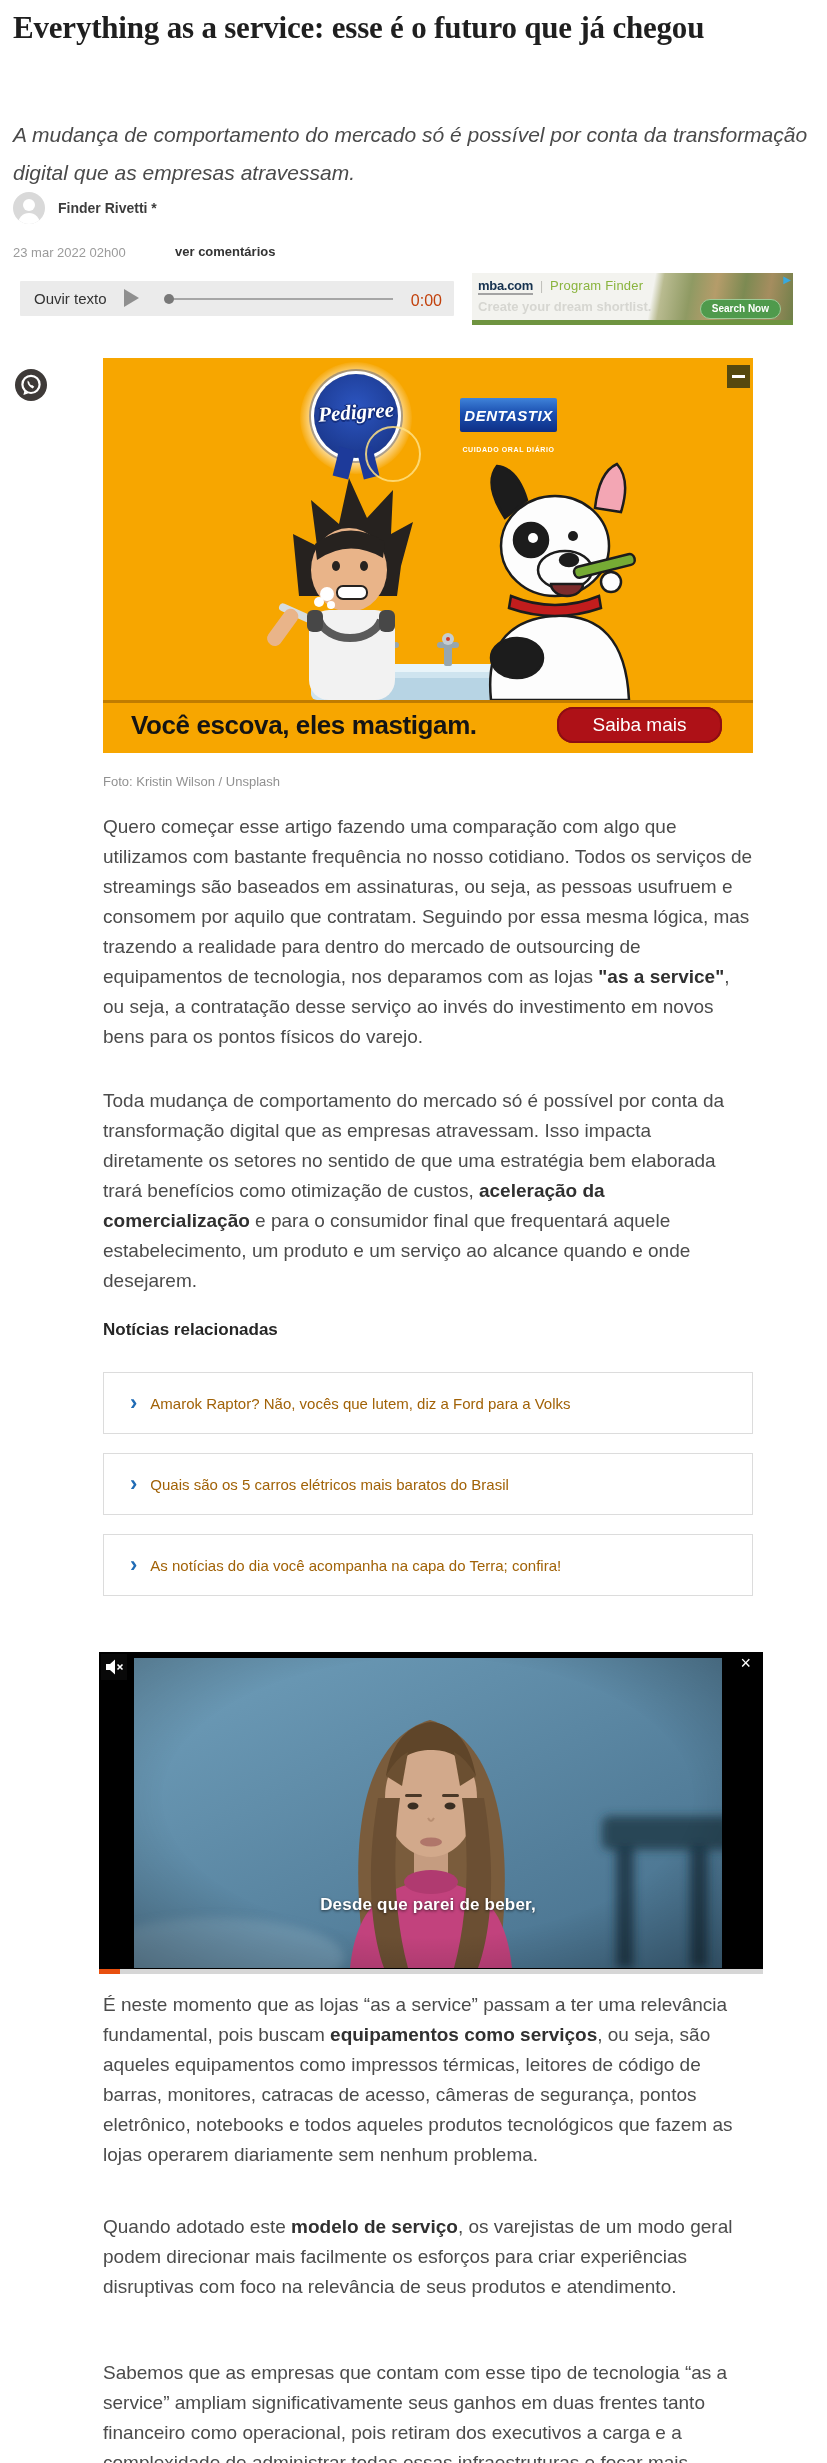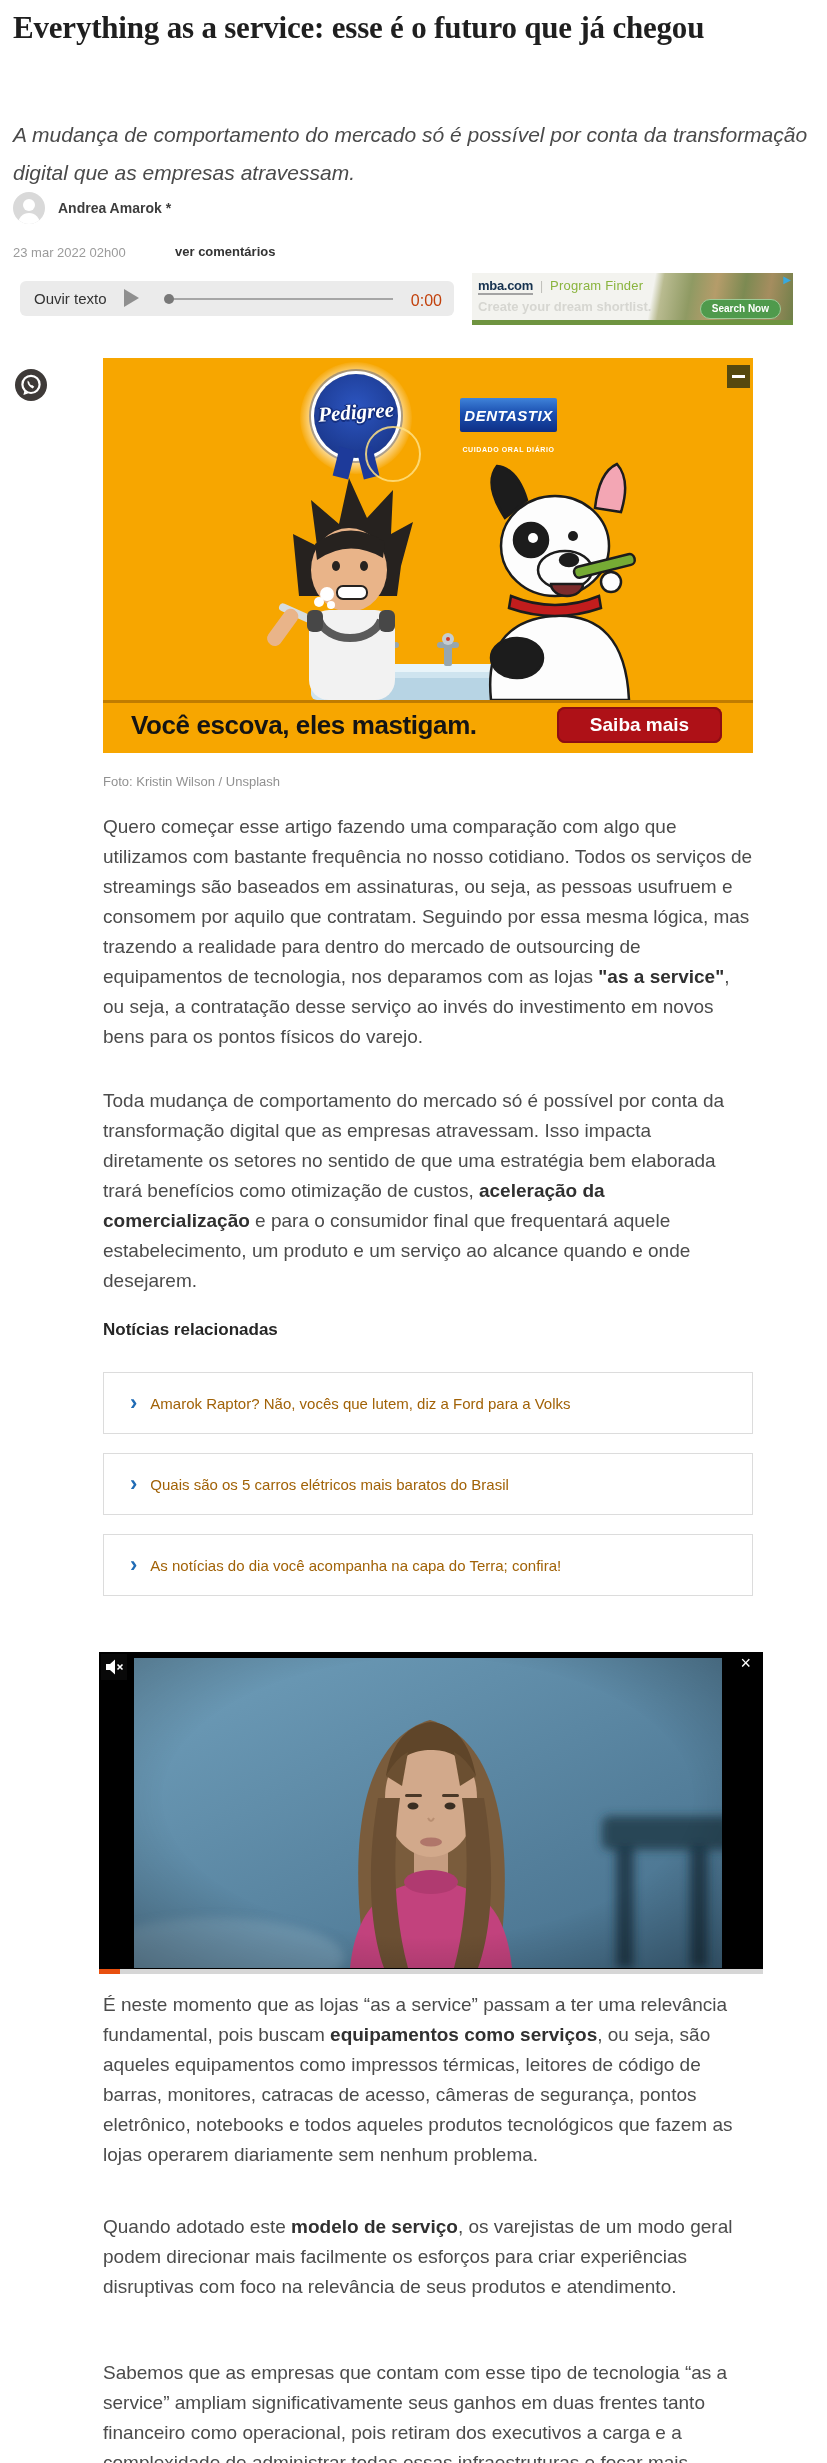--- a/index.html
+++ b/index.html
@@ -16,21 +16,21 @@
   .author-row{left:13px;top:192px;height:32px;display:flex;align-items:center}
   .avatar{width:32px;height:32px;border-radius:50%;background:#d9d9d9;position:relative;overflow:hidden;flex:0 0 32px}
   .avatar .a-head{position:absolute;left:10px;top:7px;width:12px;height:12px;border-radius:50%;background:#fff}
   .avatar .a-body{position:absolute;left:5px;top:21px;width:22px;height:13px;
                   border-radius:11px 11px 0 0;background:#fff}
   .author-name{margin-left:13px;font-weight:bold;font-size:14px;color:#3d3d3d}
   .date{left:13px;top:245px;font-size:13px;color:#9b9b9b}
   .comments{left:175px;top:244px;font-size:13px;font-weight:bold;color:#333;cursor:pointer}
 
   
-  .player{left:20px;top:281px;width:434px;height:35px;background:#ebebeb;border-radius:6px}
+  .player{left:20px;top:281px;width:434px;height:35px;background:#ebebeb;border-radius:1px}
   .player-label{position:absolute;left:14px;top:9px;font-size:15px;color:#333}
   .play-btn{position:absolute;left:104px;top:8px;width:0;height:0;cursor:pointer;
             border-left:15px solid #8f8f8f;border-top:9px solid transparent;border-bottom:9px solid transparent}
   .track{position:absolute;left:145px;top:17px;width:228px;height:2px;background:#a6a6a6}
   .track-dot{position:absolute;left:-1px;top:-4px;width:10px;height:10px;border-radius:50%;background:#787878}
   .player-time{position:absolute;right:12px;top:11px;font-size:16px;color:#c2410c}
 
   
   .mba{left:472px;top:273px;width:321px;height:52px;background:#f3f3ef;cursor:pointer;overflow:hidden}
   .mba-photo{position:absolute;right:0;top:0;width:150px;height:47px;
@@ -72,21 +72,21 @@
   .stix{position:absolute;left:357px;top:40px;width:97px;height:34px;border-radius:2px;
       background:linear-gradient(180deg,#3f83d9 0%,#1b4fb0 45%,#0e2f86 100%);
       display:flex;align-items:center;justify-content:center}
   .stix-word{color:#fff;font-weight:bold;font-size:15px;letter-spacing:.5px;font-style:italic}
   .stix-sub{position:absolute;left:357px;top:88px;width:97px;text-align:center;
       color:#fff;font-size:7px;font-weight:bold;letter-spacing:.6px}
   .pet-band{position:absolute;left:0;top:342px;width:650px;height:53px;background:#f7a600;
       border-top:3px solid #c07c00}
   .pet-headline{position:absolute;left:28px;top:352px;font-size:26px;font-weight:800;color:#141414;letter-spacing:-.4px}
   .pet-cta{position:absolute;left:454px;top:349px;width:165px;height:36px;background:#ae1117;
-      border-radius:8px;box-shadow:inset 0 0 0 2px #8c0d12;color:#fff;font-weight:bold;font-size:19px;
+      border-radius:16px;box-shadow:inset 0 0 0 2px #8c0d12;color:#fff;font-weight:normal;font-size:19px;
       display:flex;align-items:center;justify-content:center;cursor:pointer}
   .credit{left:103px;top:774px;font-size:13px;color:#919191}
 
   
   .para{left:103px;width:650px;font-size:19px;line-height:30px;color:#4b4b4b}
   .para b{color:#303030}
   .p1{top:812px}.p2{top:1086px}.p3{top:1990px}.p4{top:2212px}.p5{top:2358px}
 
   
   .rel-heading{left:103px;top:1320px;font-size:17px;font-weight:bold;color:#262626}
@@ -111,21 +111,21 @@
 <body>
 
 <h1 class="abs title">Everything as a service: esse é o futuro que já chegou</h1>
 <p class="abs subtitle">A mudança de comportamento do mercado só é possível por conta da transformação digital que as empresas atravessam.</p>
 
 <div class="abs author-row">
   <div class="avatar">
     <div class="a-head"></div>
     <div class="a-body"></div>
   </div>
-  <div class="author-name">Andrea Amarok *</div>
+  <div class="author-name">Finder Rivetti *</div>
 </div>
 
 <div class="abs date">23 mar 2022 02h00</div>
 <div class="abs comments">ver comentários</div>
 
 <div class="abs player">
   <div class="player-label">Ouvir texto</div>
   <div class="play-btn"></div>
   <div class="track">
     <div class="track-dot"></div>
@@ -292,20 +292,21 @@
       <ellipse cx="297" cy="184" rx="11" ry="4.5" fill="#b0766a"></ellipse>
       <path d="M294,160 q3,6 6,0" fill="none" stroke="#b98f72" stroke-width="2"></path>
 
       <path d="M216,310 C222,252 248,226 297,223 C348,226 372,252 378,310 Z" fill="#c2427d"></path>
       <ellipse cx="297" cy="224" rx="27" ry="12" fill="#b03a70"></ellipse>
 
       <path d="M244,140 C232,210 236,272 250,310 L274,310 C260,258 258,196 266,140 Z" fill="#6b4f33"></path>
       <path d="M350,140 C362,210 358,272 344,310 L320,310 C334,258 336,196 328,140 Z" fill="#6b4f33"></path>
       <rect width="588" height="310" fill="url(#vig)"></rect>
     </svg>
+    <div class="vid-caption cap1">Desde que parei de beber,</div>
   </div>
   <div class="mute">
     <svg width="26" height="26" viewBox="0 0 26 26">
       <polygon points="5,10 9,10 14,5.5 14,20.5 9,16 5,16" fill="#fff"></polygon>
       <path d="M16.5 10.5 l5 5 M21.5 10.5 l-5 5" stroke="#fff" stroke-width="1.6"></path>
     </svg>
   </div>
   <div class="vclose">×</div>
   <div class="vbar">
     <div class="vbar-fill"></div>

